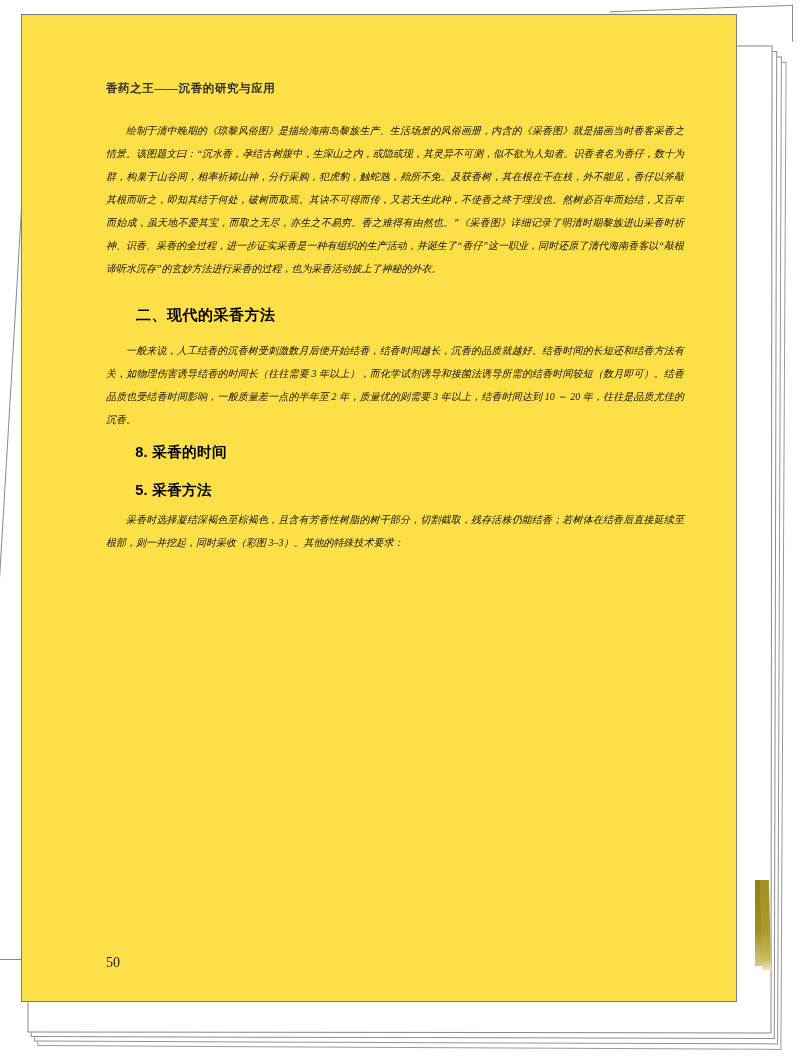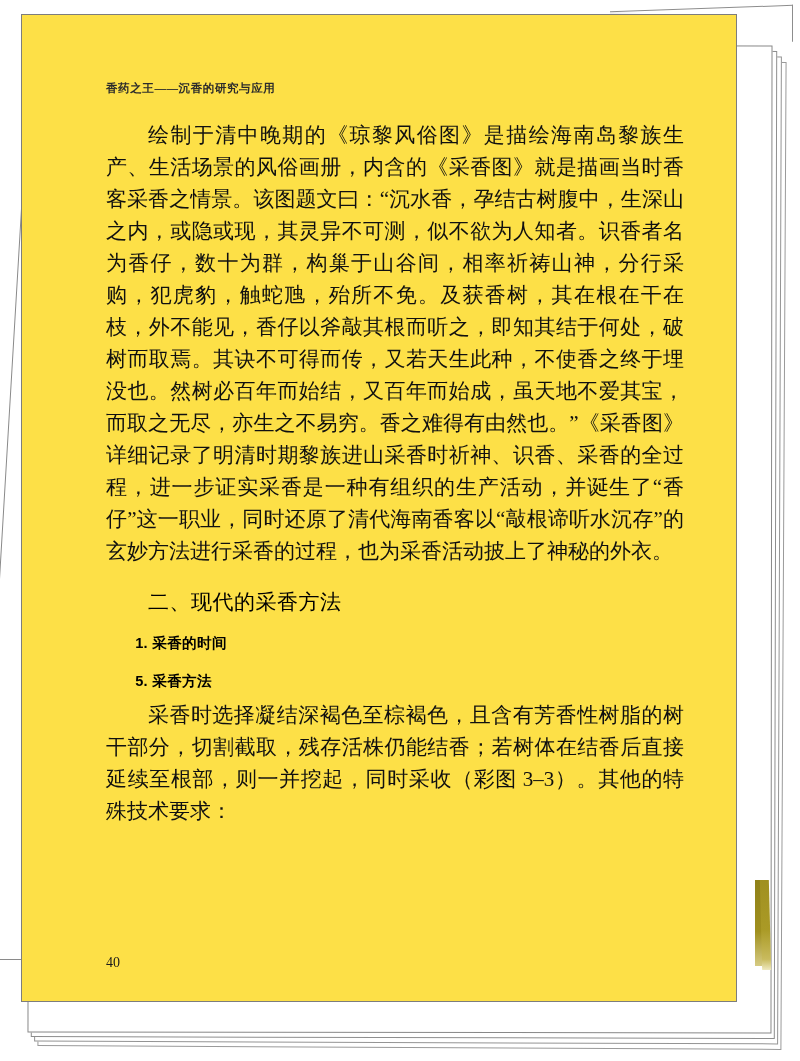--- a/index.html
+++ b/index.html
@@ -109,34 +109,35 @@
 
   .content {
     position: absolute;
     left: 84px;
     top: 104px;
     width: 578px;
   }
 
   p.body {
     margin: 0 0 0 0;
-    font-size: 21px;
-    line-height: 32px;
+    font-size: 10px;
+    line-height: 23px;
     color: #101010;
     text-align: justify;
     text-justify: inter-character;
     text-indent: 2em;
     font-family: "Liberation Serif", "DejaVu Serif", serif;
+    font-style: italic;
   }
 
   h2.sec {
     margin: 18px 0 6px 0;
-    font-size: 21px;
+    font-size: 15px;
     line-height: 34.6px;
-    font-weight: normal;
+    font-weight: bold;
     color: #000000;
     text-indent: 2em;
     font-family: "Liberation Sans", "DejaVu Sans", sans-serif;
     letter-spacing: 0.5px;
   }
 
   h3.subsec {
     margin: 4px 0 0 0;
     font-size: 14.6px;
     line-height: 34.6px;
@@ -177,26 +178,27 @@
   <div class="page">
 
     <div class="running-head">香药之王——沉香的研究与应用</div>
 
     <div class="content">
 
       <p class="body">绘制于清中晚期的《琼黎风俗图》是描绘海南岛黎族生产、生活场景的风俗画册，内含的《采香图》就是描画当时香客采香之情景。该图题文曰：“沉水香，孕结古树腹中，生深山之内，或隐或现，其灵异不可测，似不欲为人知者。识香者名为香仔，数十为群，构巢于山谷间，相率祈祷山神，分行采购，犯虎豹，触蛇虺，殆所不免。及获香树，其在根在干在枝，外不能见，香仔以斧敲其根而听之，即知其结于何处，破树而取焉。其诀不可得而传，又若天生此种，不使香之终于埋没也。然树必百年而始结，又百年而始成，虽天地不爱其宝，而取之无尽，亦生之不易穷。香之难得有由然也。”《采香图》详细记录了明清时期黎族进山采香时祈神、识香、采香的全过程，进一步证实采香是一种有组织的生产活动，并诞生了“香仔”这一职业，同时还原了清代海南香客以“敲根谛听水沉存”的玄妙方法进行采香的过程，也为采香活动披上了神秘的外衣。</p>
 
       <h2 class="sec">二、现代的采香方法</h2>
 
-
-      <h3 class="subsec">1. 采香的时间</h3>
+      <p class="body">一般来说，人工结香的沉香树受刺激数月后便开始结香，结香时间越长，沉香的品质就越好。结香时间的长短还和结香方法有关，如物理伤害诱导结香的时间长（往往需要 3 年以上），而化学试剂诱导和接菌法诱导所需的结香时间较短（数月即可）。结香品质也受结香时间影响，一般质量差一点的半年至 2 年，质量优的则需要 3 年以上，结香时间达到 10 ～ 20 年，往往是品质尤佳的沉香。</p>
+
+      <h3 class="subsec">8. 采香的时间</h3>
 
 
       <h3 class="subsec">5. 采香方法</h3>
 
       <p class="body">采香时选择凝结深褐色至棕褐色，且含有芳香性树脂的树干部分，切割截取，残存活株仍能结香；若树体在结香后直接延续至根部，则一并挖起，同时采收（彩图 3–3）。其他的特殊技术要求：</p>
 
     </div>
 
-    <div class="folio">40</div>
+    <div class="folio">50</div>
 
   </div>
 </div>
 
 </body></html>

